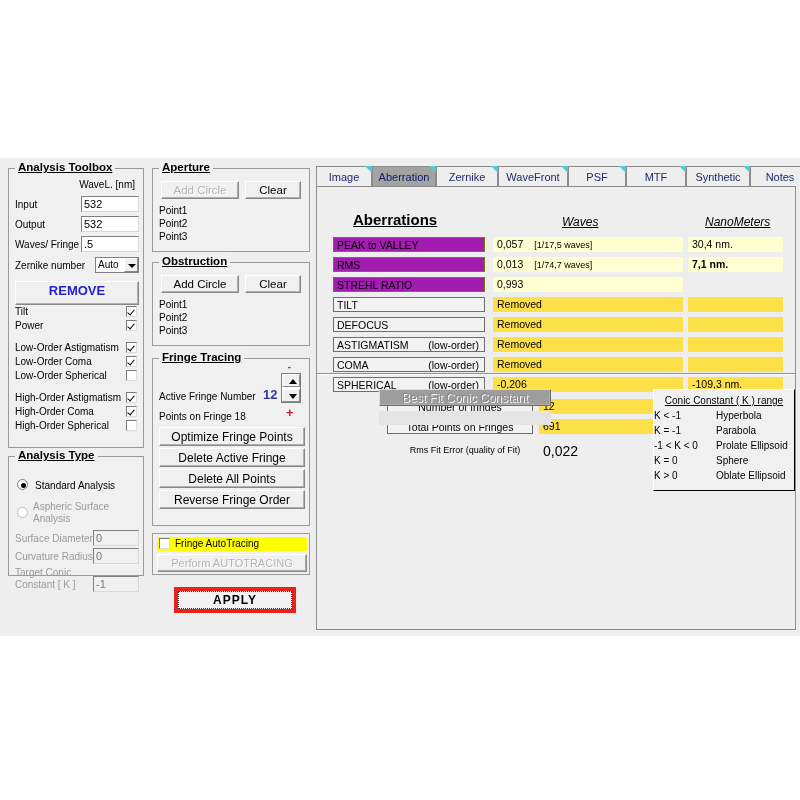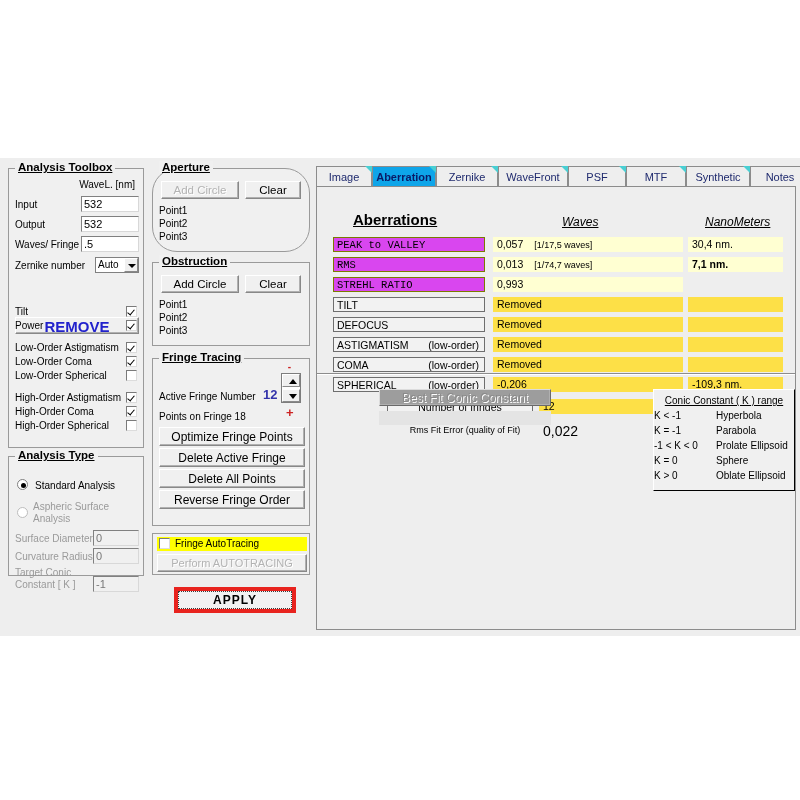--- a/index.html
+++ b/index.html
@@ -113,21 +113,21 @@
     line-height:20px;
     color:#1f2a6e;
     overflow:visible;
   }
   .tab .tri {
     position:absolute; right:-1px; top:-1px;
     width:0; height:0;
     border-left:7px solid transparent;
     border-top:7px solid #49cfd3;
   }
-  .tab.active { background:#0ea5e9; font-weight:bold; border-bottom:1px solid #eeeeee; color:#0a1a66;}
+  .tab.active { background:#a3a3a3; font-weight:normal; border-bottom:1px solid #eeeeee; color:#0a1a66;}
 
   #tabbody {
     position:absolute; left:316px; top:28px;
     width:480px; height:444px;
     background:#eeeeee;
     border:1px solid #8c8c8c;
   }
   #divider {
     position:absolute; left:0; top:186px; width:100%;
     border-top:1px solid #8c8c8c;
@@ -141,21 +141,21 @@
 
   .namecell {
     border:1px solid #6e6e6e;
     background:#f2f2f2;
     height:15px; line-height:14px;
     font-size:10.5px;
     padding-left:3px;
     position:relative;
     white-space:nowrap;
   }
-  .namecell.hl { background:#d946ef; border-color:#7a7a00;font-family:Liberation Mono, monospace; }
+  .namecell.hl { background:#a21caf; border-color:#7a7a00; }
   .namecell .rt { position:absolute; right:5px; top:0; }
 
   .valcell {
     background:#fde047;
     height:15px; line-height:14px;
     font-size:10.5px;
     padding-left:4px;
     white-space:nowrap;
   }
   .valcell.hl { background:#ffffd2; }
@@ -230,21 +230,21 @@
     <div class="field" style="position:absolute; left:72px; top:67px; width:58px;">.5</div>
 
     <div class="lbl" style="position:absolute; left:6px; top:91px;">Zernike number</div>
     <div style="position:absolute; left:86px; top:88px; width:44px; height:16px; background:#fff; border:1px solid #808080;">
       <span class="lbl" style="position:absolute; left:2px; top:1px;">Auto</span>
       <span style="position:absolute; right:0; top:0; width:14px; height:14px; background:#f0f0f0; border:1px solid #fff; border-right-color:#888; border-bottom-color:#888;">
         <span style="position:absolute; left:3px; top:5px; width:0;height:0;border-left:4px solid transparent;border-right:4px solid transparent;border-top:4px solid #000;"></span>
       </span>
     </div>
 
-    <div class="btn" style="position:absolute; left:6px; top:112px; width:124px; height:17px; color:#2222cc; font-weight:bold; font-size:15px;margin-top:36px;">REMOVE</div>
+    <div class="btn" style="position:absolute; left:6px; top:112px; width:124px; height:24px; color:#2222cc; font-weight:bold; font-size:13px;">REMOVE</div>
 
     <div style="position:absolute; left:6px; top:136px; width:124px;">
       <div style="position:relative; height:14px;">
         <span class="lbl">Tilt</span>
         <span class="cb on" style="position:absolute; right:2px; top:1px;"></span>
       </div>
       <div style="position:relative; height:14px;">
         <span class="lbl">Power</span>
         <span class="cb on" style="position:absolute; right:2px; top:1px;"></span>
       </div>
@@ -295,21 +295,21 @@
     <div class="field dim" style="position:absolute; left:84px; top:73px; width:46px;">0</div>
 
     <div class="lbl dim" style="position:absolute; left:6px; top:94px;">Curvature Radius</div>
     <div class="field dim" style="position:absolute; left:84px; top:91px; width:46px;">0</div>
 
     <div class="lbl dim" style="position:absolute; left:6px; top:110px;">Target Conic</div>
     <div class="lbl dim" style="position:absolute; left:6px; top:122px;">Constant [ K ]</div>
     <div class="field dim" style="position:absolute; left:84px; top:119px; width:46px;">-1</div>
   </div>
 
-  <div class="group" style="left:152px; top:10px; width:158px; height:84px;border-radius:25px;">
+  <div class="group" style="left:152px; top:10px; width:158px; height:84px;">
     <div class="legend">Aperture</div>
     <div class="btn disabled" style="position:absolute; left:8px; top:12px; width:78px; height:18px;">Add Circle</div>
     <div class="btn" style="position:absolute; left:92px; top:12px; width:56px; height:18px;">Clear</div>
     <div class="lbl" style="position:absolute; left:6px; top:36px;">Point1</div>
     <div class="lbl" style="position:absolute; left:6px; top:49px;">Point2</div>
     <div class="lbl" style="position:absolute; left:6px; top:62px;">Point3</div>
   </div>
 
   <div class="group" style="left:152px; top:104px; width:158px; height:84px;">
     <div class="legend">Obstruction</div>
@@ -496,20 +496,24 @@
         </div>
         <div class="valcell" style="position:absolute; left:355px; width:95px;">-109,3  nm.</div>
       </div>
     </div>
 
     <div style="position:absolute; left:70px; top:212px; width:320px;">
       <div style="position:relative; height:20px;">
         <div class="namecell" style="position:absolute; left:0; width:146px; text-align:center; padding-left:0;">Number of fringes</div>
         <div class="valcell" style="position:absolute; left:152px; width:142px;">12</div>
       </div>
+      <div style="position:relative; height:20px;">
+        <div class="namecell" style="position:absolute; left:0; width:146px; text-align:center; padding-left:0;">Total  Points on Fringes</div>
+        <div class="valcell" style="position:absolute; left:152px; width:142px;">691</div>
+      </div>
       <div style="position:relative; height:18px; margin-top:4px;">
         <div class="sub" style="position:absolute; left:8px; top:2px; width:140px; text-align:center;">Rms Fit Error (quality of Fit)</div>
         <div style="position:absolute; left:156px; top:0; font-size:14px;">0,022</div>
       </div>
     </div>
 
     <div id="divider"></div>
 
     <div class="btn disabled" style="position:absolute; left:62px; top:202px; width:172px; height:17px; font-size:12px; background:#9d9d9d; border-color:#dcdcdc #6a6a6a #6a6a6a #dcdcdc; color:#8a8a8a;">Best Fit Conic Constant</div>
     <div style="position:absolute; left:62px; top:224px; width:172px; height:14px; background:#e4e4e4;"></div>

